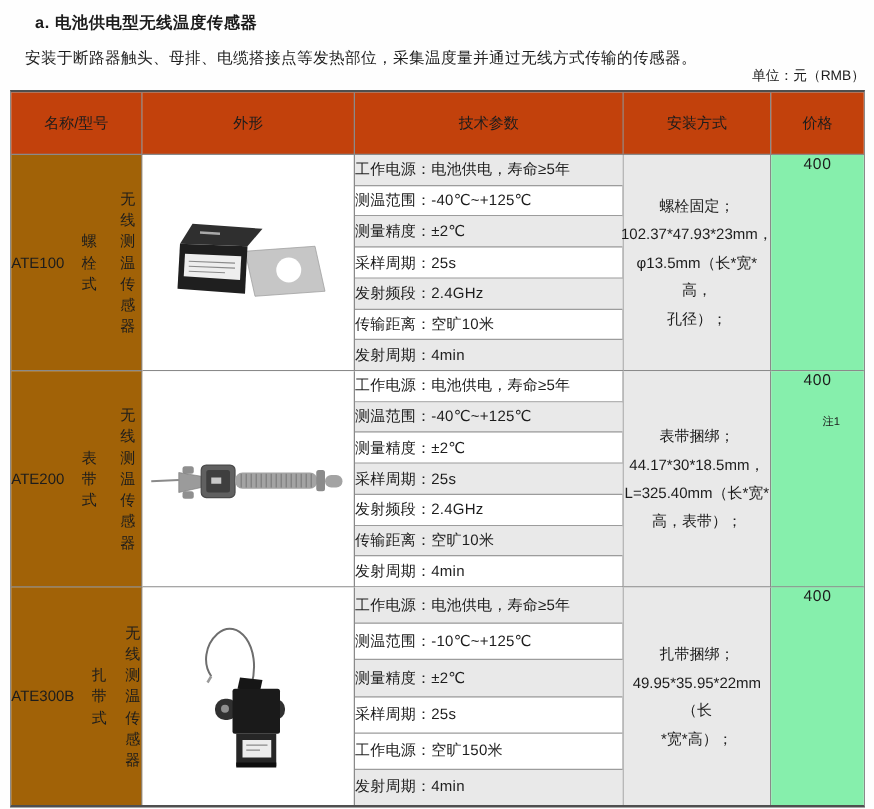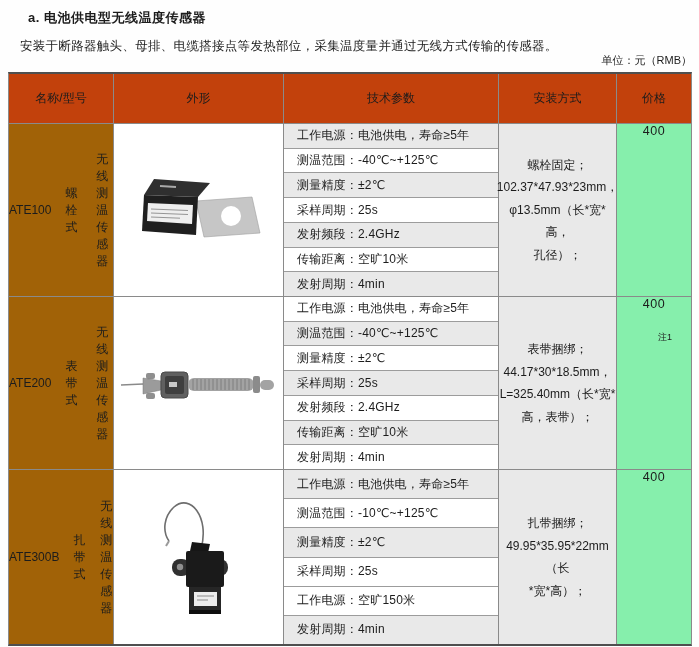--- a/index.html
+++ b/index.html
@@ -24,21 +24,21 @@
   .last-row { border-bottom:none; }
 
   .th { background:#c2410c; display:flex; align-items:center; justify-content:center; font-size:12px; }
 
   .name-cell { background:#a16207; display:flex; align-items:center;
     justify-content:center; gap:14px; font-size:12px; text-align:center; }
 
   .photo-cell { background:#fff; display:flex; align-items:center; justify-content:center; }
 
   .params-cell { background:#fff; display:flex; flex-direction:column; padding:0; }
-  .param-row { flex:1; display:flex; align-items:center; padding-left:13px;
+  .param-row { flex:1; display:flex; align-items:center; 
     font-size:12px; border-bottom:1px solid #9c9c9c; letter-spacing:0.2px; }
   .param-row:last-child { border-bottom:none; }
   .shade { background:#e9e9e9; }
 
   .install-cell { background:#e9e9e9; display:flex; flex-direction:column; align-items:center;
     justify-content:center; font-size:12px; line-height:22.5px; text-align:center; }
 
   .price-cell { background:#86efac; display:flex; flex-direction:column; align-items:center; justify-content:flex-start; }
   .price { font-size:12.5px; letter-spacing:0.5px; }
   .price-note { font-size:9px; margin-top:20px; margin-left:22px; }

